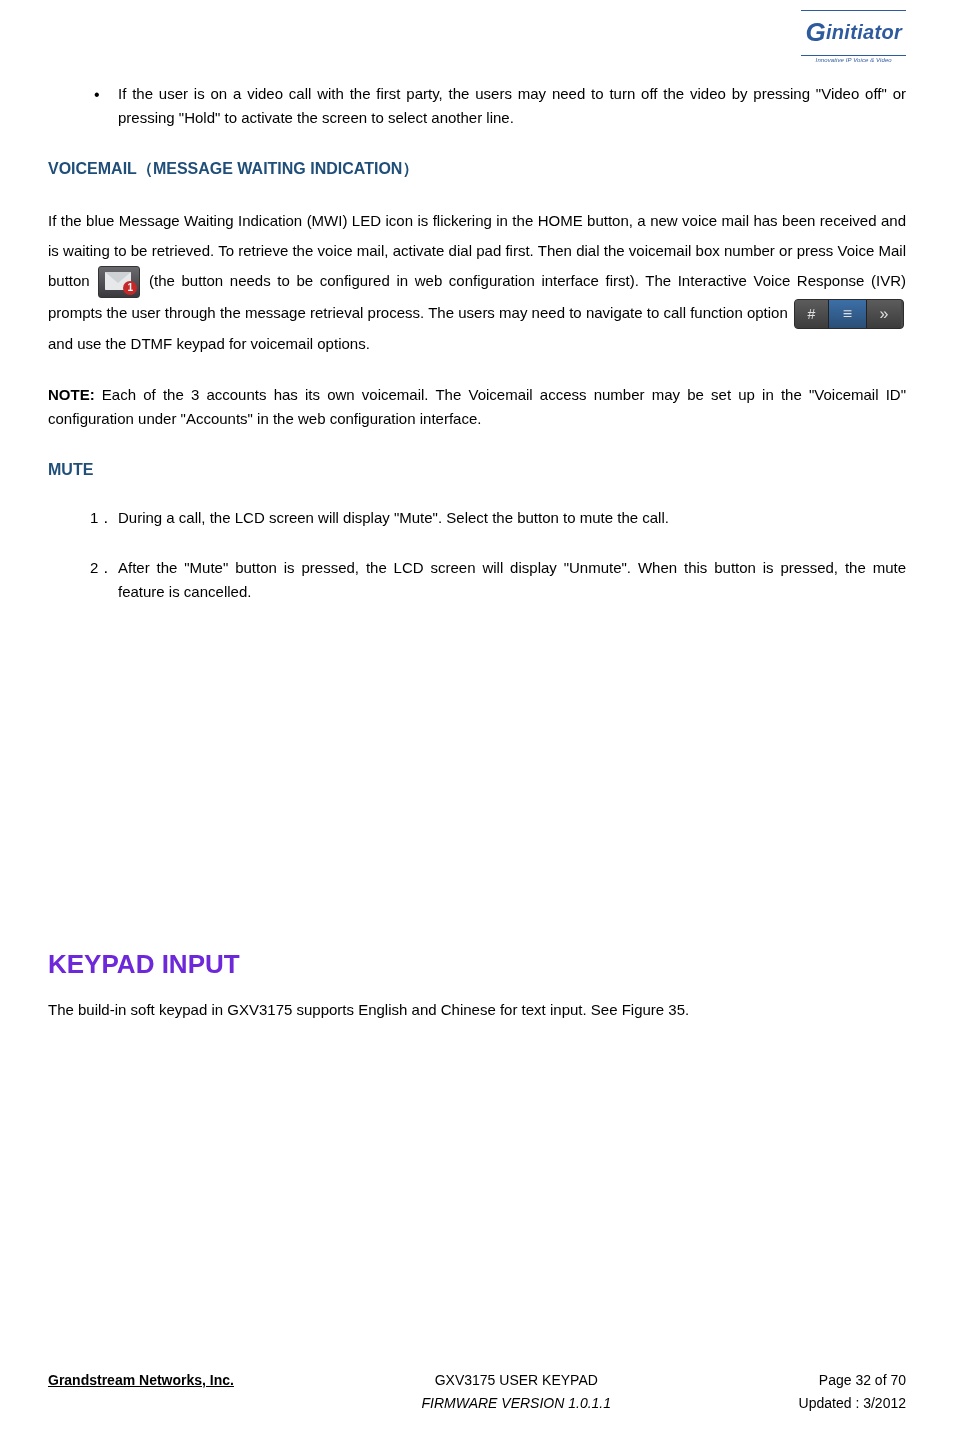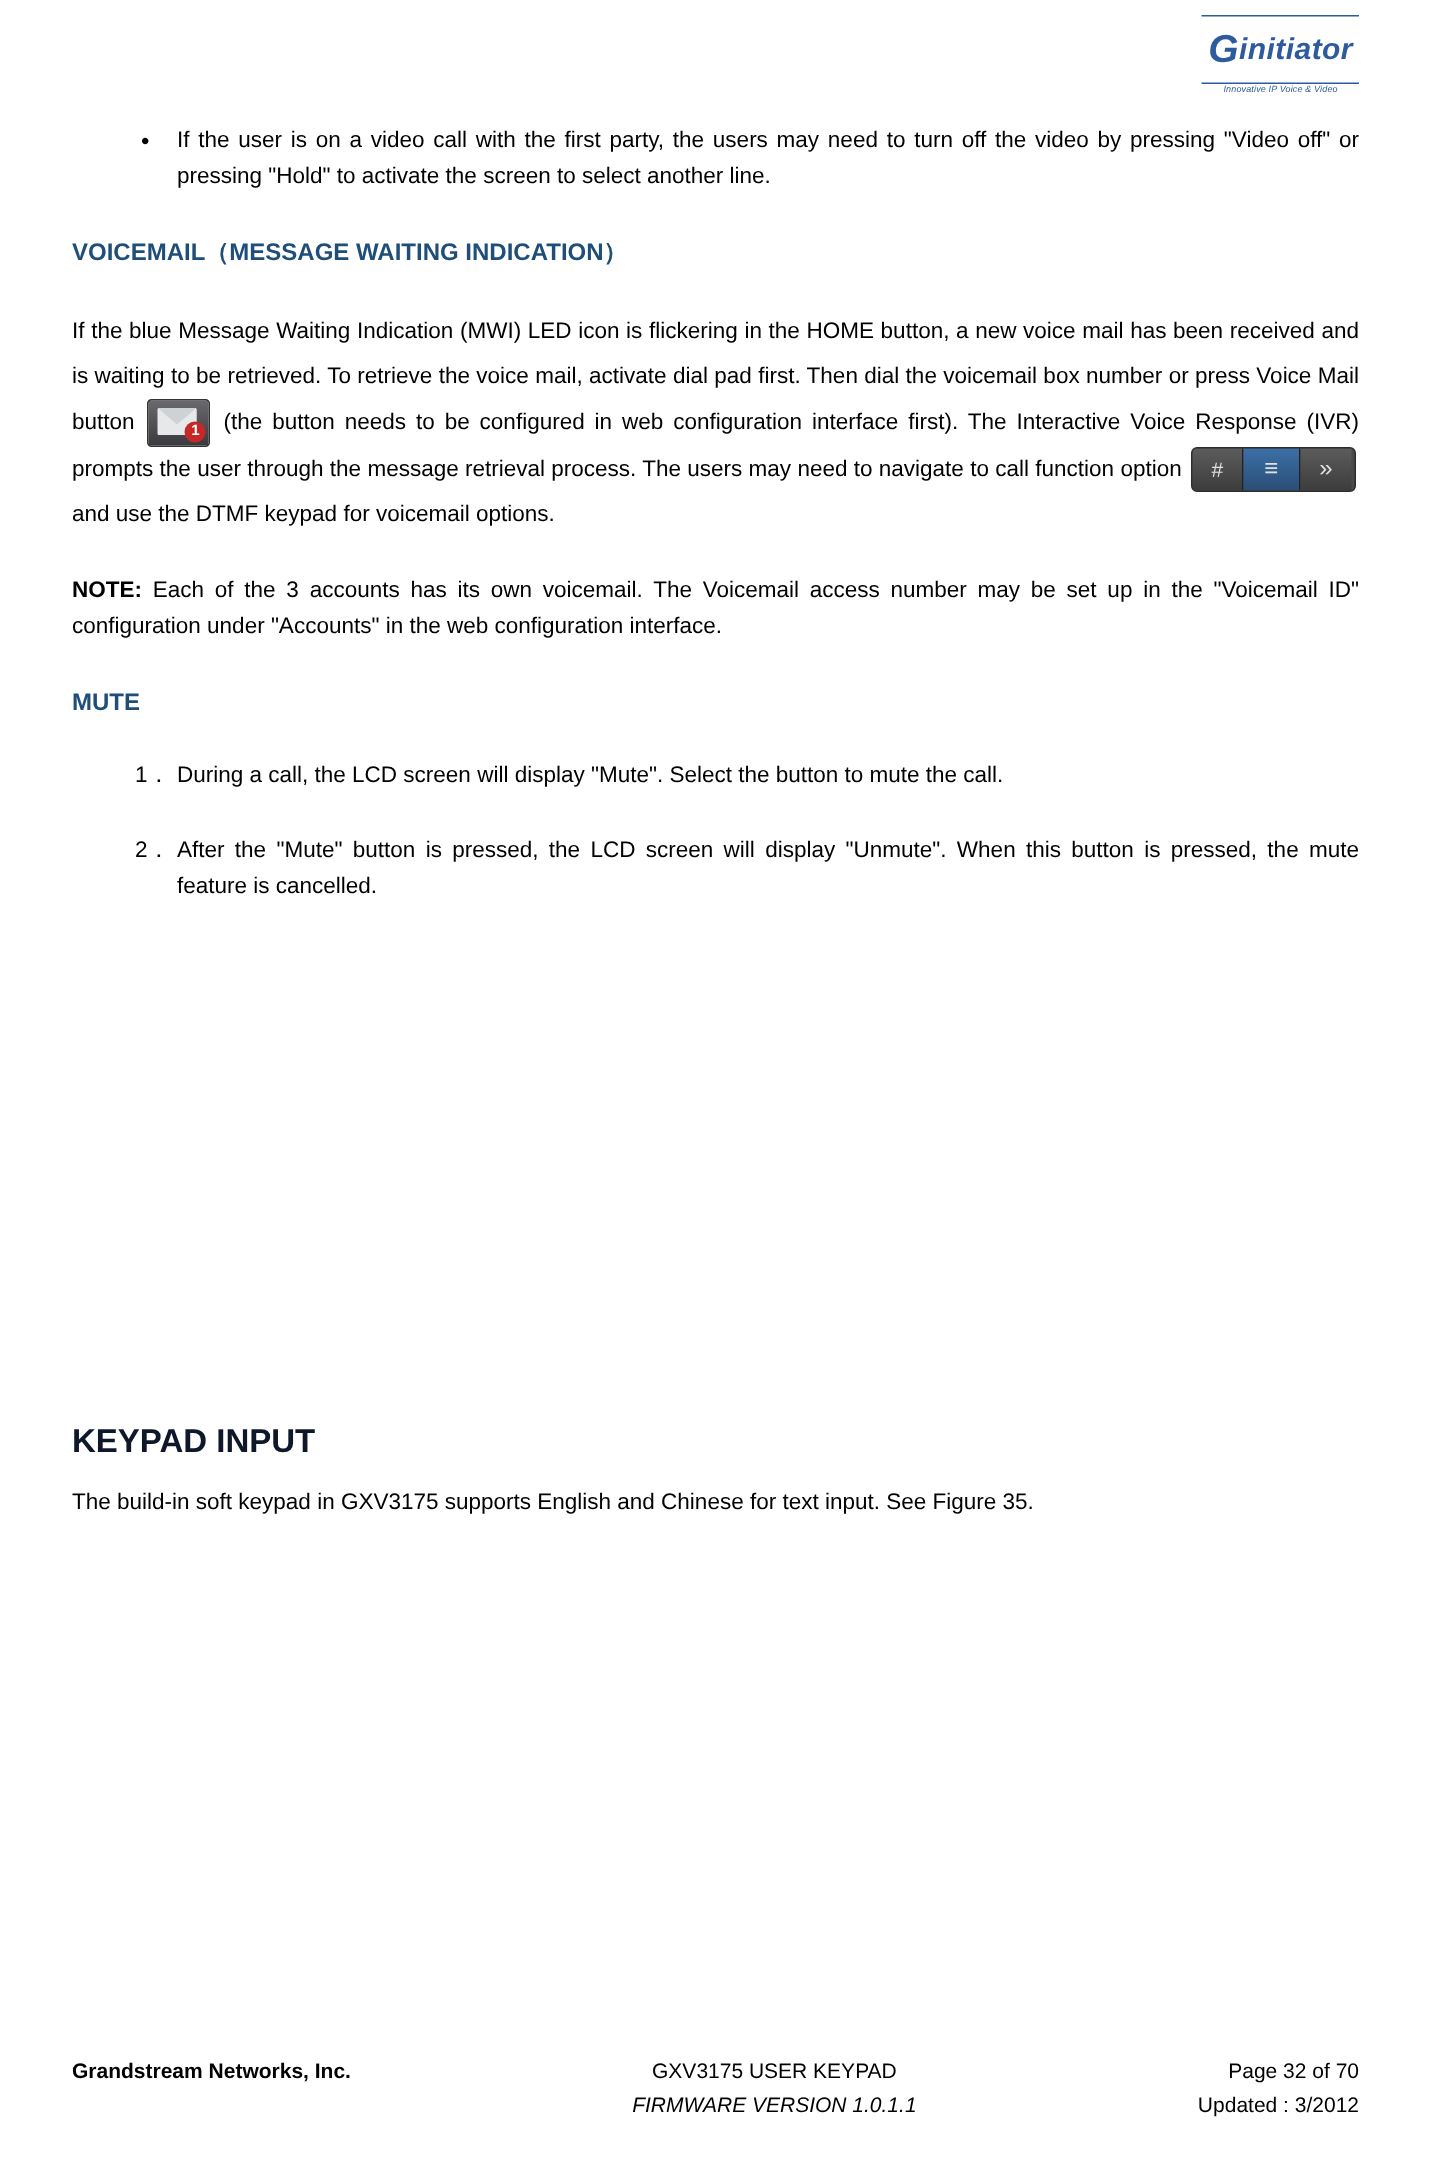--- a/index.html
+++ b/index.html
@@ -190,36 +190,36 @@
       border-right: 1px solid #222;
       font-weight: bold;
       font-size: 16px;
     }
     .inline-icon-callfn .seg-c {
       width: 34px;
       background: linear-gradient(#5C5C5C,#3C3C3C);
       font-size: 16px;
     }
     .h1-heading {
-      color: #0f172a;
-      font-weight: bold;
-      font-size: 22px;
+      color: #6d28d9;
+      font-weight: bold;
+      font-size: 26px;
       margin-top: 340px;
       margin-bottom: 12px;
     }
     .footer {
       position: absolute;
       bottom: 24px;
       left: 48px;
       right: 48px;
       display: flex;
       justify-content: space-between;
       font-size: 14px;
     }
-    .footer-left { font-weight: bold; text-align: left; }
+    .footer-left { font-weight: bold; text-align: left; text-decoration: underline; }
     .footer-center { text-align: center; flex: 1; }
     .footer-center .line1 { }
     .footer-center .line2 { font-style: italic; }
     .footer-right { text-align: right; }
   </style>
 </head>
 <body>
 
 <div class="header-logo">
   <div class="logo-wrapper">

